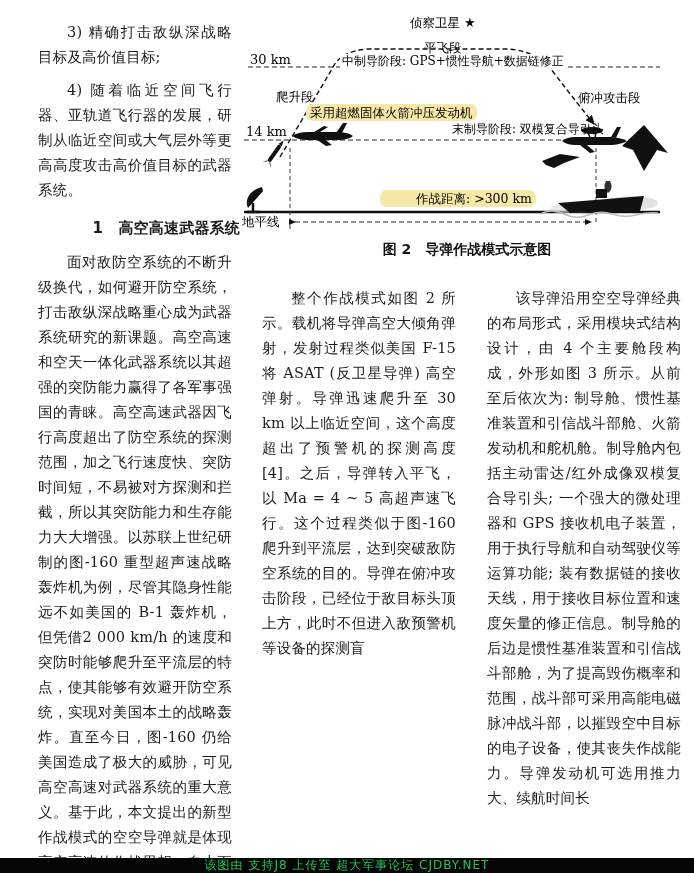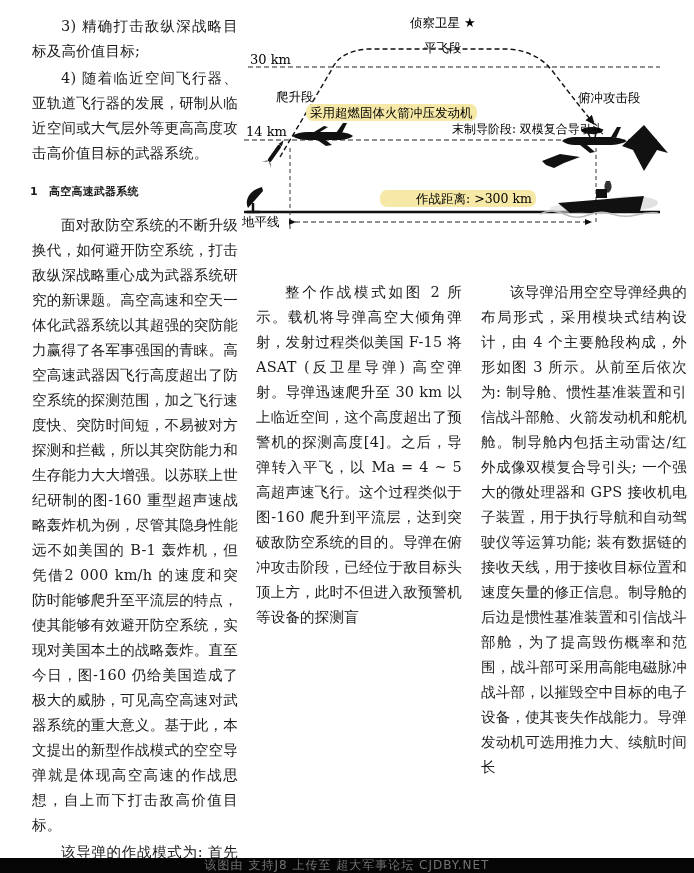--- a/index.html
+++ b/index.html
@@ -1,40 +1,40 @@
 <!DOCTYPE html>
 <html><head>
 <meta charset="utf-8">
 <style>
   html,body{margin:0;padding:0;background:#e8e8e8;}
   .page{position:relative;width:694px;height:873px;background:#ffffff;overflow:hidden;
         font-family:"DejaVu Serif",serif;color:#1c1c1c;}
   
   .col{position:absolute;width:210px;font-size:14.5px;line-height:25px;text-align:justify;
        letter-spacing:0.2px;}
-  .col p{margin:2px;text-indent:2em;}
+  .col p{margin:8px;text-indent:2em;}
   .col p.noindent{text-indent:0;}
-  .sec-h{font-family:"DejaVu Sans",sans-serif;font-weight:bold;font-size:11px;
-         margin:13px 0 9px 0;text-align:left;}
+  .sec-h{font-family:"DejaVu Sans",sans-serif;font-weight:bold;font-size:15px;
+         margin:13px 0 9px 0;text-align:right;}
   #col1{left:30px;top:12px;}
   #col2{left:254px;top:278px;}
   #col3{left:479px;top:278px;}
   
   .fig{position:absolute;left:240px;top:5px;width:454px;height:258px;}
   .fig svg{position:absolute;left:0;top:0;}
   .lbl{position:absolute;font-size:12.5px;line-height:15px;white-space:nowrap;color:#000000;}
   .lbl.small{font-size:12px;}
   .hl{background:#f6e8a6;padding:1px 4px;border-radius:7px;}
   .whitebg{background:#ffffff;padding:0 2px;}
   .fig-cap{position:absolute;left:0;width:454px;top:236px;text-align:center;
            font-family:"DejaVu Sans",sans-serif;font-weight:bold;font-size:14px;color:#111;}
   .star{font-size:13px;margin-left:4px;}
   
   .wm{position:absolute;left:0;bottom:0;width:694px;height:15px;background:#050505;
-      color:#737373;font-family:"DejaVu Sans",sans-serif;font-size:12px;line-height:15px;
+      color:#22c55e;font-family:"DejaVu Sans",sans-serif;font-size:12px;line-height:15px;
       text-align:center;letter-spacing:1px;z-index:10;}
 </style>
 </head>
 <body>
 
 <div class="page">
 
   <div class="fig">
     <svg width="454" height="258" viewBox="0 0 454 258">
       <defs>
@@ -101,27 +101,29 @@
         <rect x="356" y="184" width="11" height="9" fill="#111"></rect>
         <path d="M300,209 Q312,203 324,209 T348,210 T372,209 T396,210 T418,208" stroke="#bbb" stroke-width="1.5" fill="none"></path>
       </g>
     </svg>
 
     <div class="lbl" style="left:170px;top:10px;">
       <span>侦察卫星</span><span class="star">★</span>
     </div>
     <div class="lbl" style="left:184px;top:35px;">平飞段</div>
     <div class="lbl" style="left:10px;top:47px;font-size:13px;">30 km</div>
+    <div class="lbl small whitebg" style="left:100px;top:49px;">中制导阶段: GPS+惯性导航+数据链修正</div>
     <div class="lbl" style="left:36px;top:84px;">爬升段</div>
     <div class="lbl hl" style="left:66px;top:99px;">采用超燃固体火箭冲压发动机</div>
     <div class="lbl small" style="left:212px;top:117px;">末制导阶段: 双模复合导引头</div>
     <div class="lbl" style="left:338px;top:85px;">俯冲攻击段</div>
     <div class="lbl" style="left:6px;top:119px;font-size:13px;">14 km</div>
     <div class="lbl hl" style="left:140px;top:185px;padding-left:36px;">作战距离: &gt;300 km</div>
     <div class="lbl" style="left:2px;top:209px;">地平线</div>
+    <div class="fig-cap">图 2　导弹作战模式示意图</div>
   </div>
 
   <div class="col" id="col1">
     <p>3) 精确打击敌纵深战略目标及高价值目标;</p>
     <p>4) 随着临近空间飞行器、亚轨道飞行器的发展，研制从临近空间或大气层外等更高高度攻击高价值目标的武器系统。</p>
     <div class="sec-h">1　高空高速武器系统</div>
     <p>面对敌防空系统的不断升级换代，如何避开防空系统，打击敌纵深战略重心成为武器系统研究的新课题。高空高速和空天一体化武器系统以其超强的突防能力赢得了各军事强国的青睐。高空高速武器因飞行高度超出了防空系统的探测范围，加之飞行速度快、突防时间短，不易被对方探测和拦截，所以其突防能力和生存能力大大增强。以苏联上世纪研制的图-160 重型超声速战略轰炸机为例，尽管其隐身性能远不如美国的 B-1 轰炸机，但凭借2 000 km/h 的速度和突防时能够爬升至平流层的特点，使其能够有效避开防空系统，实现对美国本土的战略轰炸。直至今日，图-160 仍给美国造成了极大的威胁，可见高空高速对武器系统的重大意义。基于此，本文提出的新型作战模式的空空导弹就是体现高空高速的作战思想，自上而下打击敌高价值目标。</p>
     <p>该导弹的作战模式为: 首先由地面远程监测雷达、空中预警机或侦查卫星等对敌目标进行探测和跟踪，并把结果数据报送作战中心。作战中心计算出飞机和导弹实施攻击所需的各种数据，然后将这些数据传送到作战基地，基地将必要的数据注入载机</p>
   </div>
 

